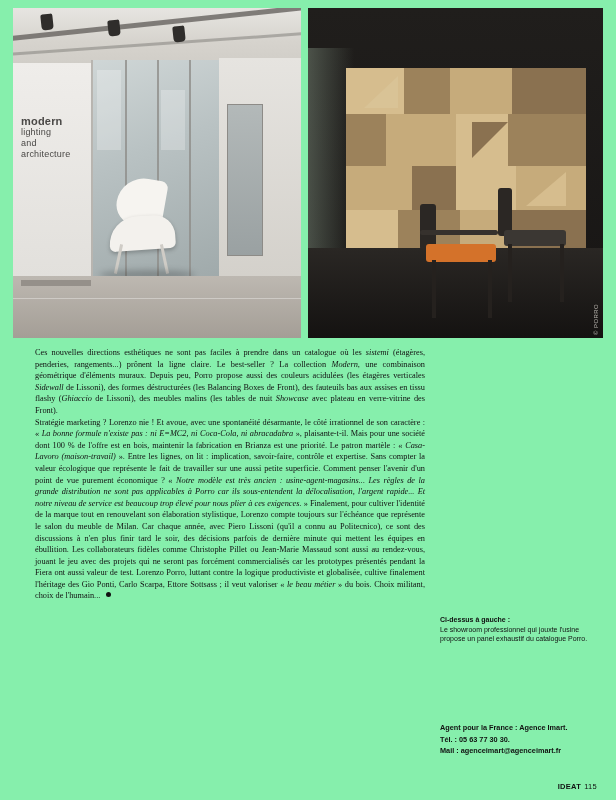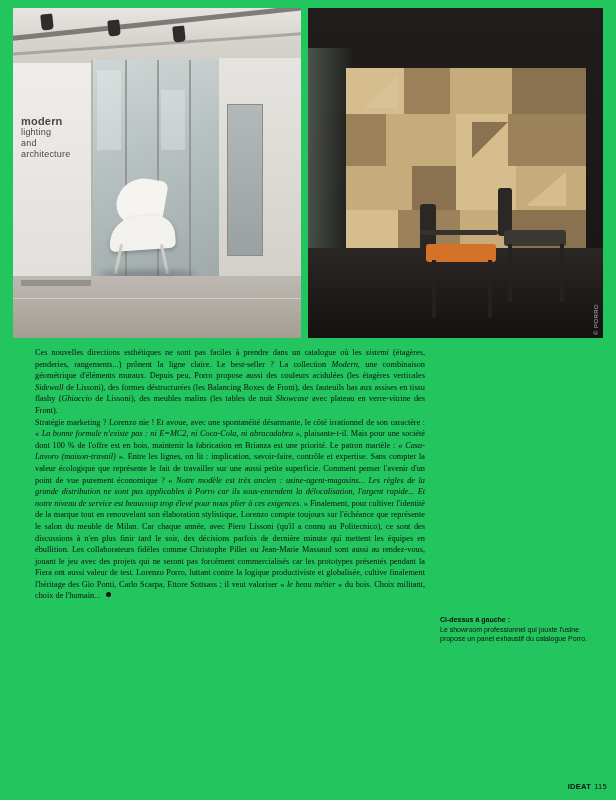--- a/index.html
+++ b/index.html
@@ -12,21 +12,21 @@
     height: 800px;
     position: relative;
     font-family: "Liberation Serif", serif;
     color: #1a1a1a;
     overflow: hidden;
   }
 
   .page {
     position: absolute;
     inset: 0;
-    background: #22c55e;
+    background: #86efac;
   }
 
   
   .images {
     position: absolute;
     left: 13px;
     top: 8px;
     width: 590px;
     height: 330px;
     display: flex;
@@ -299,21 +299,21 @@
     font-family: "Liberation Sans", sans-serif;
     font-size: 7.3px;
     line-height: 11.5px;
     font-weight: 700;
     color: #111;
   }
 
   
   .footer {
     position: absolute;
-    right: 9px;
+    right: 19px;
     bottom: 9px;
     font-family: "Liberation Sans", sans-serif;
     font-size: 7.5px;
     font-weight: 700;
     letter-spacing: .3px;
     color: #111;
     margin-left: 7px;
   }
   .footer .num { margin-left: 3px; font-weight: 400; }
 </style>
@@ -412,18 +412,23 @@
   <div class="body-col">
     <p>Ces nouvelles directions esthétiques ne sont pas faciles à prendre dans un catalogue où les <i>sistemi</i> (étagères, penderies, rangements...) prônent la ligne claire. Le best-seller ? La collection <i>Modern</i>, une combinaison géométrique d'éléments muraux. Depuis peu, Porro propose aussi des couleurs acidulées (les étagères verticales <i>Sidewall</i> de Lissoni), des formes déstructurées (les Balancing Boxes de Front), des fauteuils bas aux assises en tissu flashy (<i>Ghiaccio</i> de Lissoni), des meubles malins (les tables de nuit <i>Showcase</i> avec plateau en verre-vitrine des Front).</p>
     <p>Stratégie marketing ? Lorenzo nie ! Et avoue, avec une spontanéité désarmante, le côté irrationnel de son caractère : « <i>La bonne formule n'existe pas : ni E=MC2, ni Coca-Cola, ni abracadabra</i> », plaisante-t-il. Mais pour une société dont 100 % de l'offre est en bois, maintenir la fabrication en Brianza est une priorité. Le patron martèle : « <i>Casa-Lavoro (maison-travail)</i> ». Entre les lignes, on lit : implication, savoir-faire, contrôle et expertise. Sans compter la valeur écologique que représente le fait de travailler sur une aussi petite superficie. Comment penser l'avenir d'un point de vue purement économique ? « <i>Notre modèle est très ancien : usine-agent-magasins... Les règles de la grande distribution ne sont pas applicables à Porro car ils sous-entendent la délocalisation, l'argent rapide... Et notre niveau de service est beaucoup trop élevé pour nous plier à ces exigences.</i> » Finalement, pour cultiver l'identité de la marque tout en renouvelant son élaboration stylistique, Lorenzo compte toujours sur l'échéance que représente le salon du meuble de Milan. Car chaque année, avec Piero Lissoni (qu'il a connu au Politecnico), ce sont des discussions à n'en plus finir tard le soir, des décisions parfois de dernière minute qui mettent les équipes en ébullition. Les collaborateurs fidèles comme Christophe Pillet ou Jean-Marie Massaud sont aussi au rendez-vous, jouant le jeu avec des projets qui ne seront pas forcément commercialisés car les prototypes présentés pendant la Fiera ont aussi valeur de test. Lorenzo Porro, luttant contre la logique productiviste et globalisée, cultive finalement l'héritage des Gio Ponti, Carlo Scarpa, Ettore Sottsass ; il veut valoriser « <i>le beau métier</i> » du bois. Choix militant, choix de l'humain...<span class="end-dot"></span></p>
   </div>
 
   <div class="rail-caption">
     <span class="ttl">Ci-dessus à gauche :</span><br>
     <span>Le showroom professionnel qui jouxte l'usine propose un panel exhaustif du catalogue Porro.</span>
   </div>
 
+  <div class="rail-contact">
+    <div>Agent pour la France : Agence Imart.</div>
+    <div>Tél. : 05 63 77 30 30.</div>
+    <div>Mail : agenceimart@agenceimart.fr</div>
+  </div>
 
   <div class="footer">
     <span>IDEAT</span><span class="num">115</span>
   </div>
 
 </div>
 
 </body></html>

